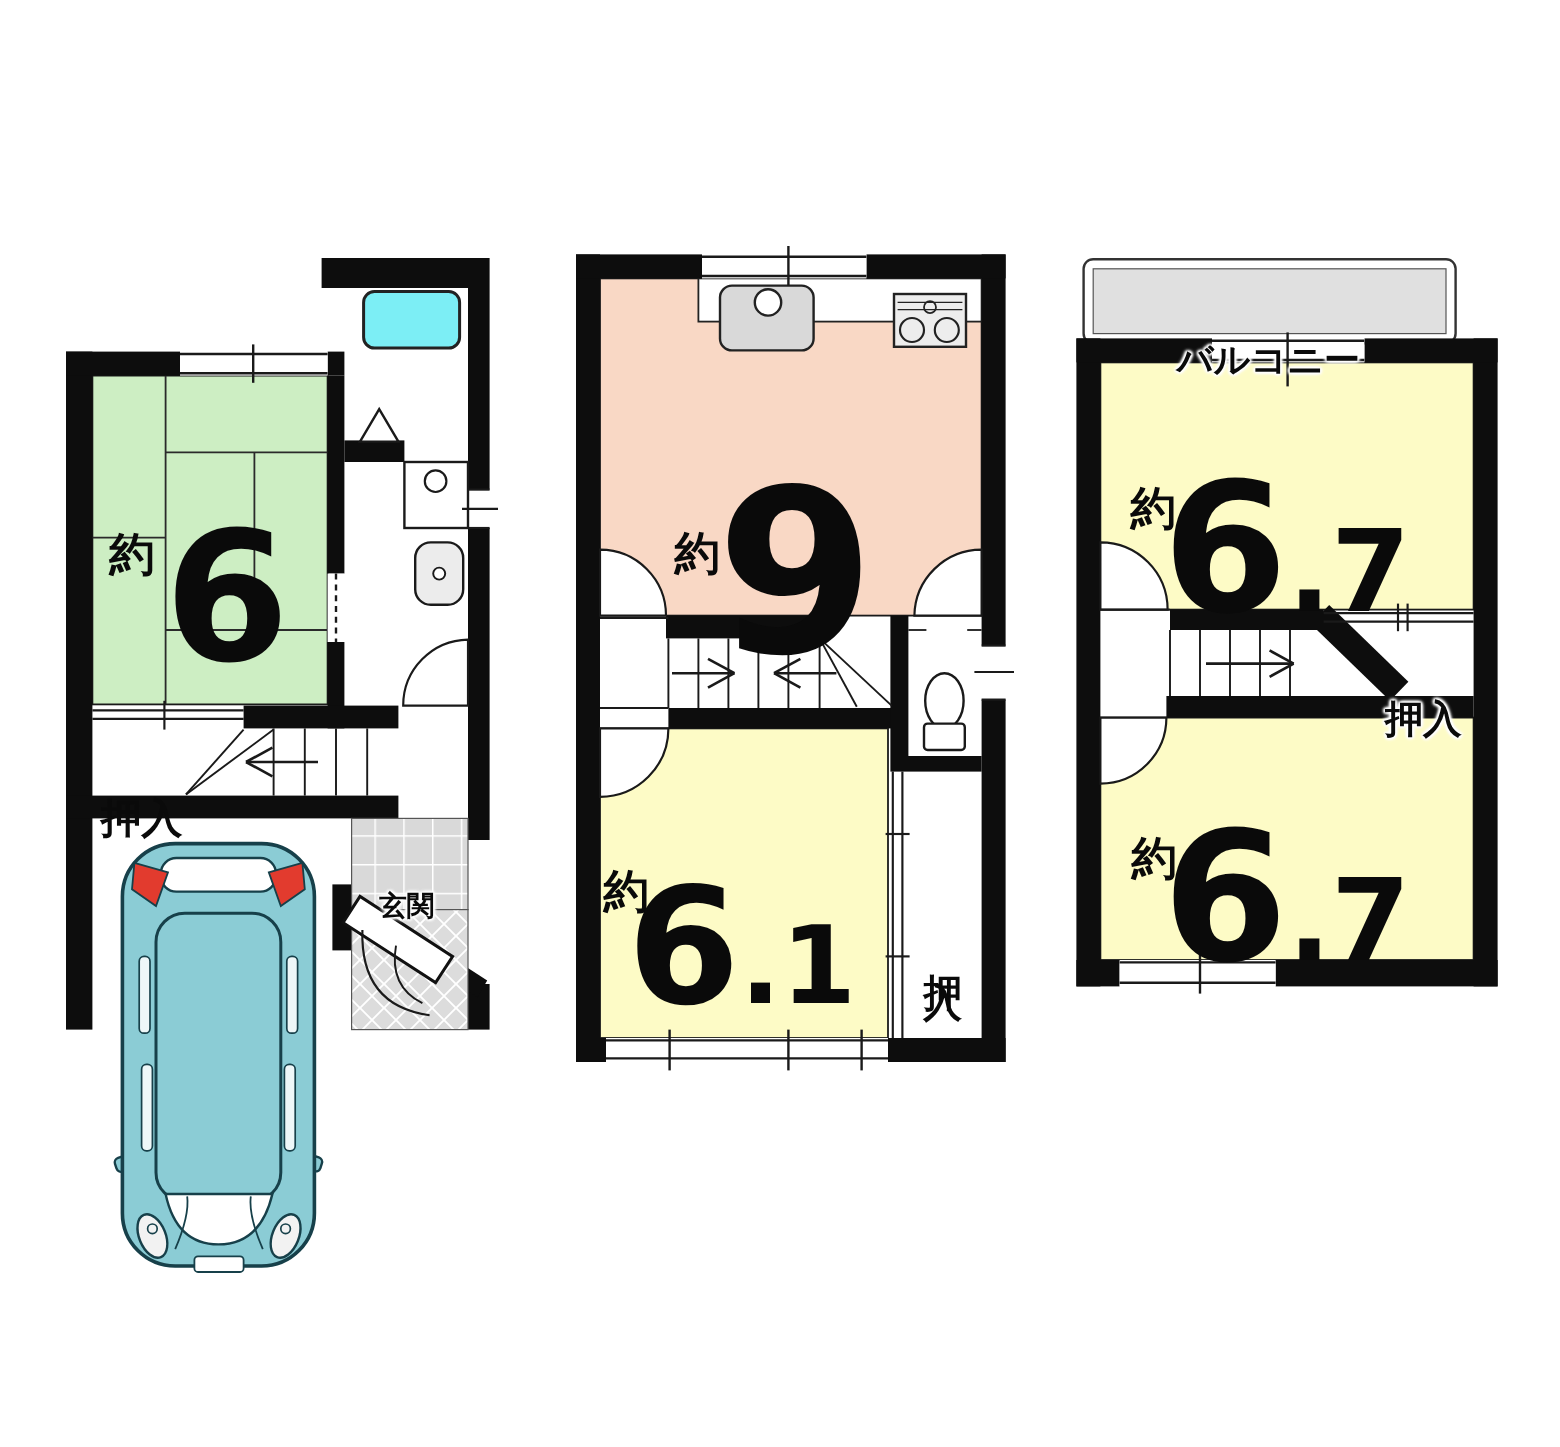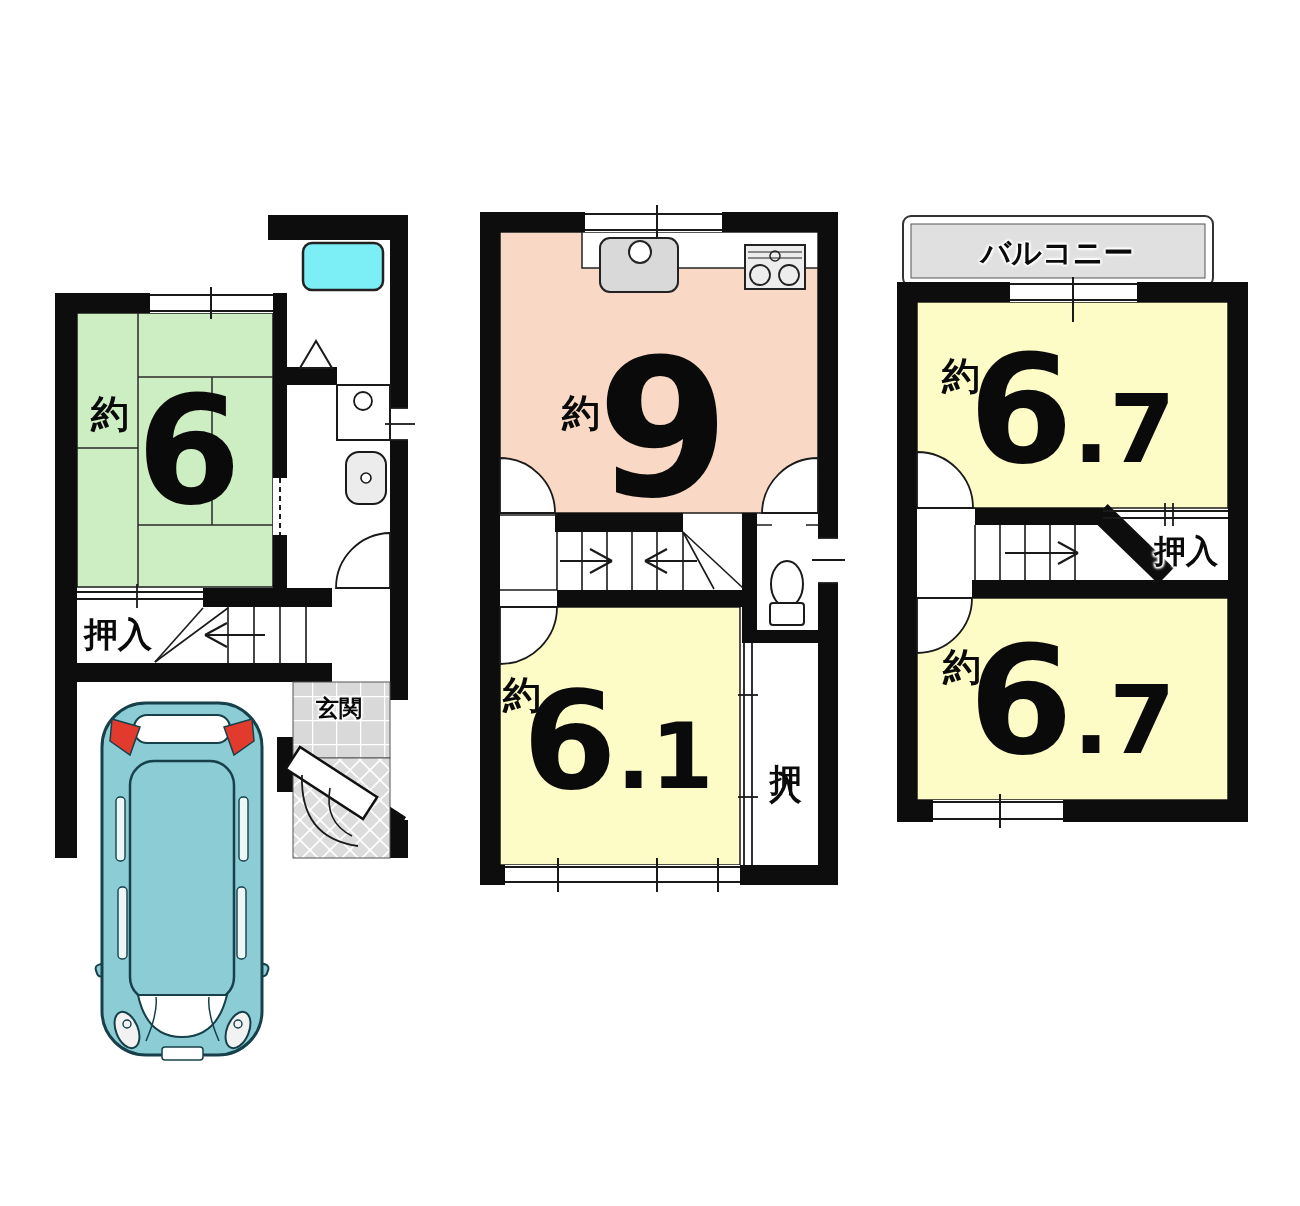--- a/index.html
+++ b/index.html
@@ -12,20 +12,21 @@
   }
   #plan-svg{position:absolute;left:0;top:0;}
   .lbl{
     position:absolute;
     transform:translate(-50%,-50%);
     color:#0a0a0a;
     font-weight:bold;
     white-space:nowrap;
     line-height:1;
     letter-spacing:0;
+    margin-top:48px;
   }
   .halo{
     text-shadow:0 0 3px #fff,0 0 3px #fff,0 0 4px #fff,0 0 4px #fff,
                 1px 1px 2px #fff,-1px -1px 2px #fff,1px -1px 2px #fff,-1px 1px 2px #fff;
   }
   .num-pair{display:flex;align-items:baseline;}
   .vertical{
     writing-mode:vertical-rl;
     text-orientation:upright;
     letter-spacing:6px;

